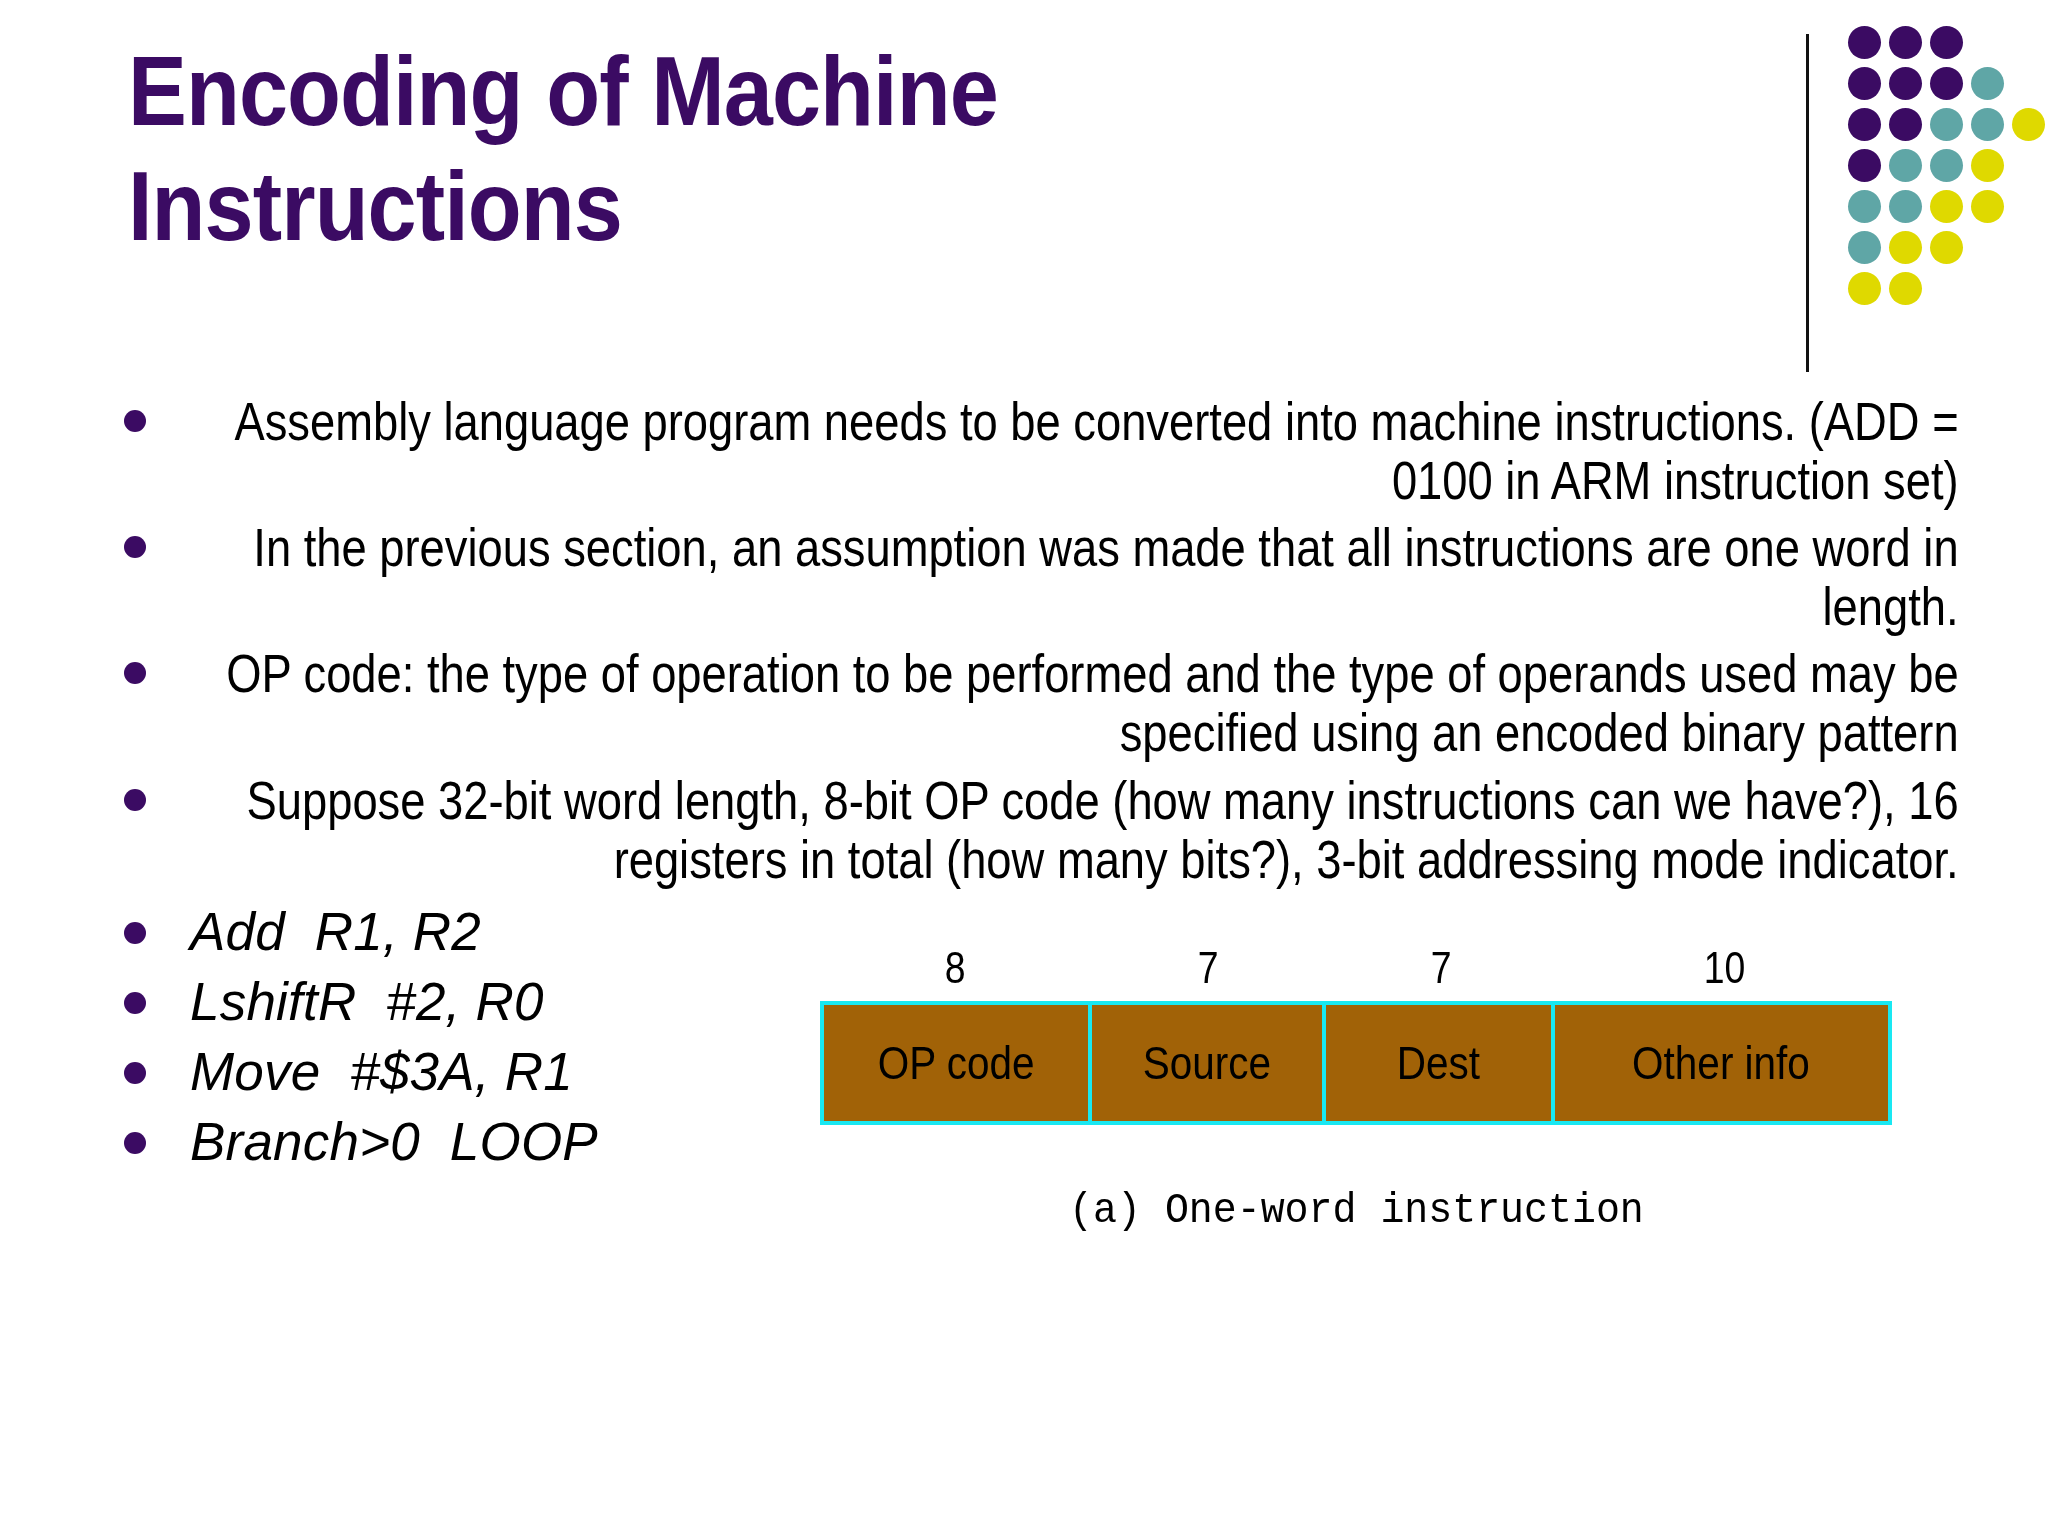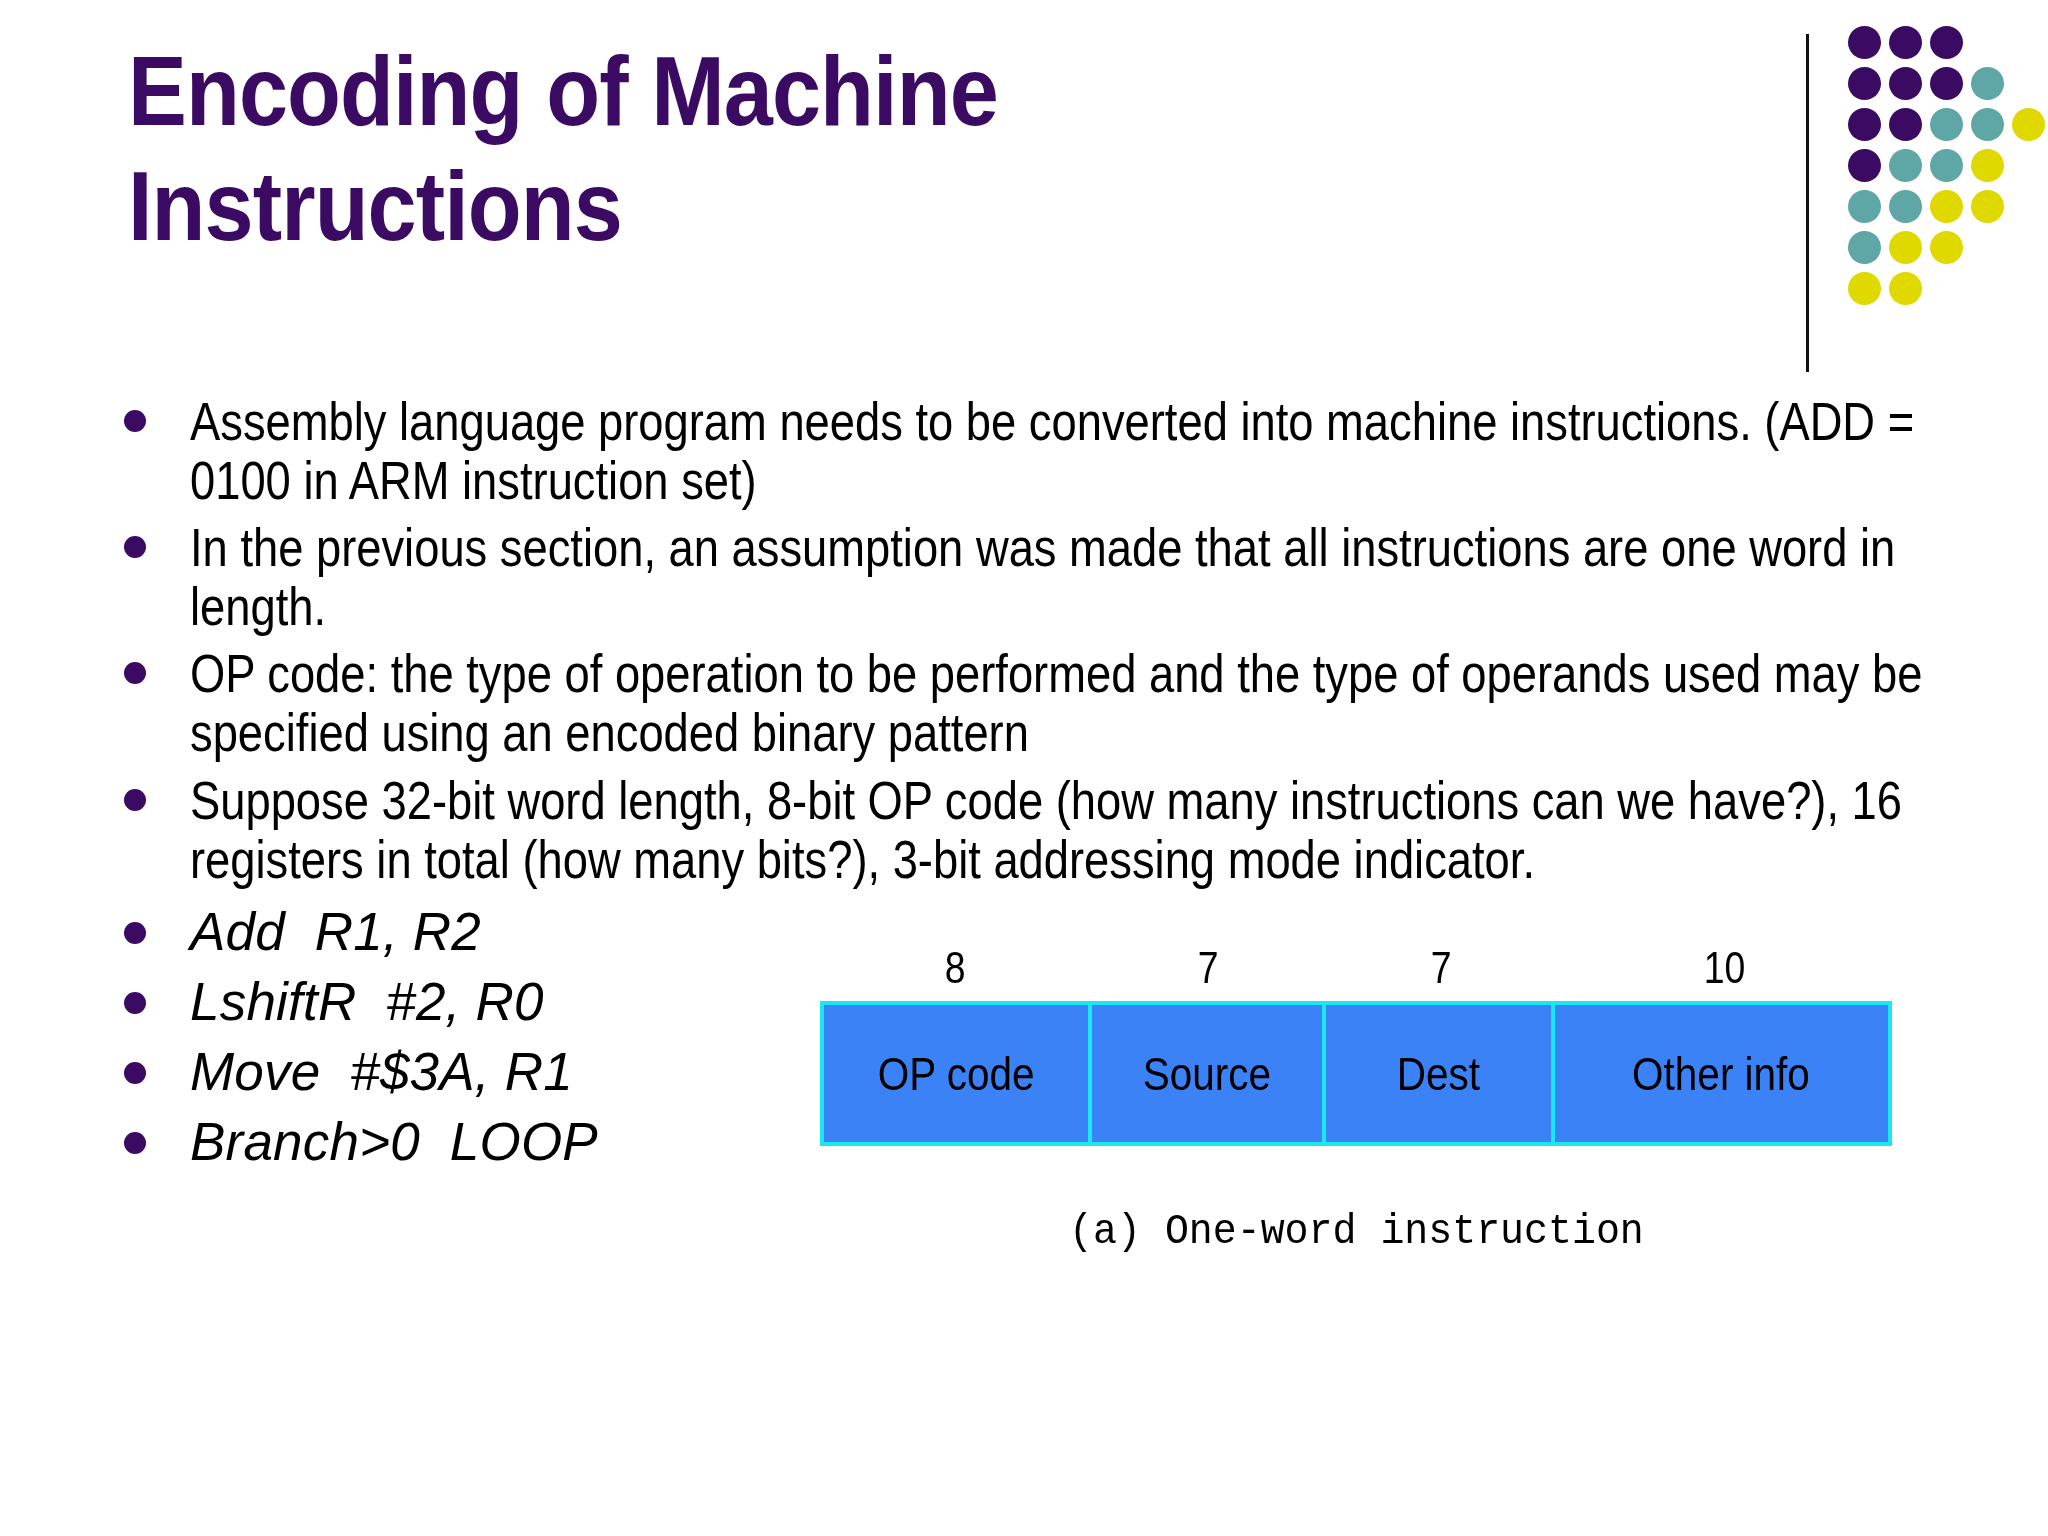--- a/index.html
+++ b/index.html
@@ -94,21 +94,21 @@
     font-size: 53px;
     line-height: 1.115;
     white-space: pre-wrap;
   }
   
   .bullet.narrow .bullet-text {
     transform: scaleX(0.855);
     transform-origin: left top;
     width: 117%;
   }
-  .bullet.narrow { margin-bottom: 8px; }
+  .bullet.narrow { margin-bottom: 8px; text-align: right; }
   .bullet.narrow .bullet-marker { top: 18px; }
 
   
   .bullet.code {
     padding-left: 72px;
     margin-bottom: 0px;
     height: 70px;
     font-style: italic;
   }
   .bullet.code .bullet-text {
@@ -136,22 +136,22 @@
     font-size: 44px;
     line-height: 50px;
   }
   .bit-width span {
     display: inline-block;
     transform: scaleX(0.85);
   }
   #format-row {
     display: flex;
     border: 4px solid #19E8F2;
-    background: #3b82f6;
-    height: 145px;
+    background: #a16207;
+    height: 124px;
     box-sizing: border-box;
   }
   .field-cell {
     display: flex;
     align-items: center;
     justify-content: center;
     border-right: 4px solid #19E8F2;
     box-sizing: border-box;
     color: #000000;
     font-family: "Liberation Sans", sans-serif;

